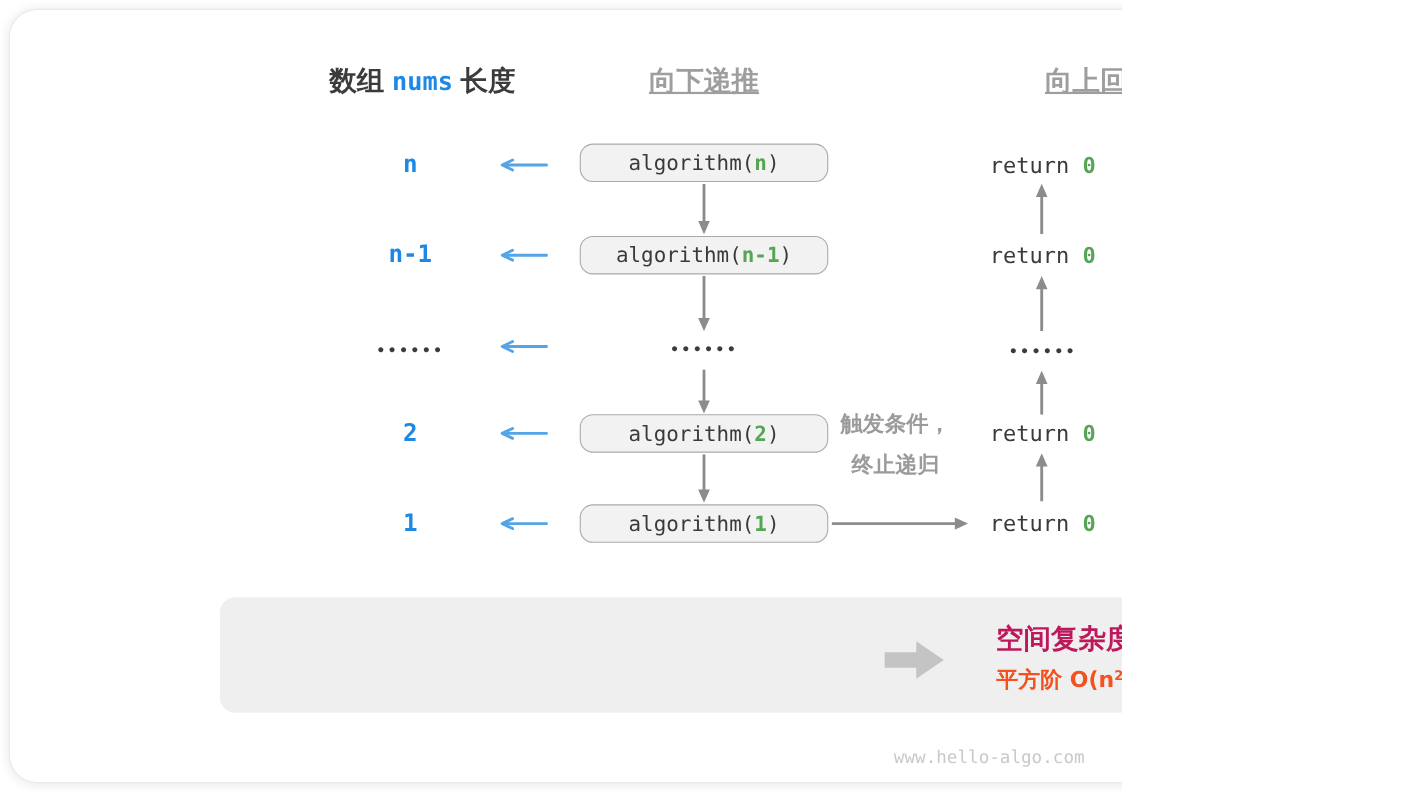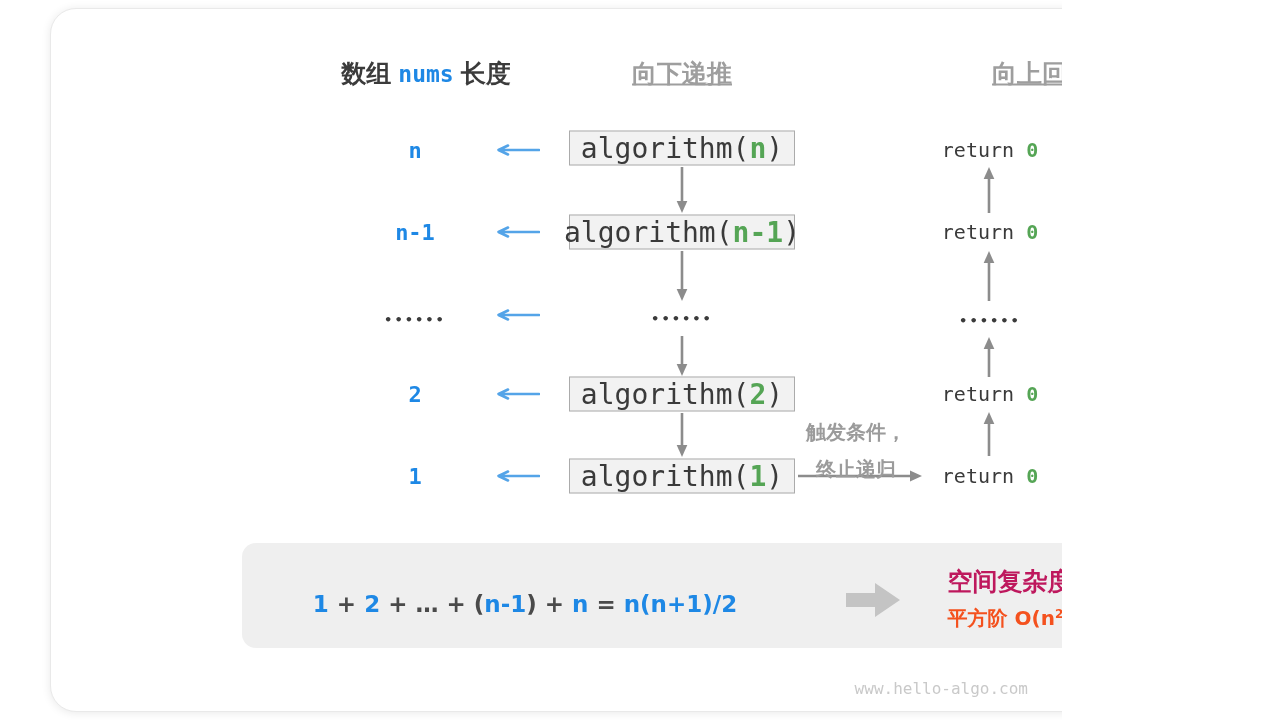--- a/index.html
+++ b/index.html
@@ -1,30 +1,30 @@
 <!DOCTYPE html>
 <html><head>
 <meta charset="utf-8">
 <style>
   html,body{margin:0;padding:0;background:#ffffff;}
   #page{position:relative;width:1020px;height:720px;background:#ffffff;overflow:hidden;
-        font-family:"DejaVu Sans","Liberation Sans",sans-serif;margin-left:42px;}
+        font-family:"DejaVu Sans","Liberation Sans",sans-serif;}
   .card{position:absolute;left:8px;top:8px;width:1262px;height:702px;background:#ffffff;
         border:1px solid #e9e9e9;border-radius:26px;box-shadow:0 1px 10px rgba(0,0,0,0.09);}
   .abs{position:absolute;transform:translate(-50%,-50%);white-space:nowrap;}
   .mono{font-family:"DejaVu Sans Mono","Liberation Mono",monospace;}
 
   .hdr-dark{font-size:25px;font-weight:700;color:#3b3b3b;}
   .hdr-gray{font-size:25px;font-weight:700;color:#9e9e9e;text-decoration:underline;}
   .hdr-code{font-size:23px;font-weight:700;color:#1e88e5;margin:0 7px;}
 
   .rowlabel{font-size:22px;font-weight:700;color:#1e88e5;}
-  .codebox{width:224px;height:33px;background:#f2f2f2;border:1.6px solid #ababab;border-radius:0;
+  .codebox{width:224px;height:33px;background:#f2f2f2;border:1.6px solid #ababab;border-radius:12px;
            display:flex;align-items:center;justify-content:center;
-           font-size:28px;color:#3a3a3a;}
+           font-size:19px;color:#3a3a3a;}
   .arg{color:#55a555;font-weight:700;}
   .ret{font-size:20px;color:#3a3a3a;text-align:center;}
   .retval{color:#55a555;font-weight:700;}
   .dots{font-size:13px;font-weight:700;letter-spacing:2px;color:#3b3b3b;}
 
   .trigger{font-size:20px;font-weight:700;color:#9b9b9b;text-align:center;line-height:37px;}
 
   .sumbox{position:absolute;left:200px;top:543px;width:875px;height:105px;
           background:#efefef;border-radius:14px;}
   .sumleft{text-align:center;}
@@ -140,28 +140,27 @@
   <svg class="abs" style="left:947px;top:434px;" width="13" height="44" viewBox="0 0 13 44">
       <line x1="6.5" y1="44" x2="6.5" y2="10" stroke="#8c8c8c" stroke-width="2.6"></line>
       <polygon points="1.2,12 6.5,0 11.8,12" fill="#8c8c8c"></polygon>
     </svg>
 
   <svg class="abs" style="left:818px;top:476px;" width="124" height="13" viewBox="0 0 124 13">
       <line x1="0" y1="6.5" x2="113" y2="6.5" stroke="#8c8c8c" stroke-width="2.6"></line>
       <polygon points="112,1 124,6.5 112,12" fill="#8c8c8c"></polygon>
     </svg>
 
-  <div class="abs trigger" style="left:814px;top:451px;">
+  <div class="abs trigger" style="left:814px;top:404px;">
     <div>触发条件，</div>
     <div>终止递归</div>
   </div>
 
   <div class="sumbox"></div>
   <div class="abs sumleft" style="left:483px;top:598px;">
-    <div class="formula"><span class="fb">1</span><span class="fd"> + </span><span class="fb">2</span><span class="fd"> + </span><span class="fd">…</span><span class="fd"> + </span><span class="fd">(</span><span class="fb">n-1</span><span class="fd">)</span><span class="fd"> + </span><span class="fb">n</span><span class="fd"> = </span><span class="fb">n(n+1)/2</span></div>
   </div>
   <svg class="abs" style="left:831px;top:600px;" width="54" height="40" viewBox="0 0 54 40">
       <polygon points="0,13 29,13 29,3 54,20 29,37 29,27 0,27" fill="#c4c4c4"></polygon>
     </svg>
   <div class="abs" style="left:968px;top:598px;">
     <div class="restitle">空间复杂度</div>
     <div class="resval"><span>平方阶 O(n</span><span class="sup">2</span><span>)</span></div>
   </div>
 
   <div class="watermark mono">www.hello-algo.com</div>

